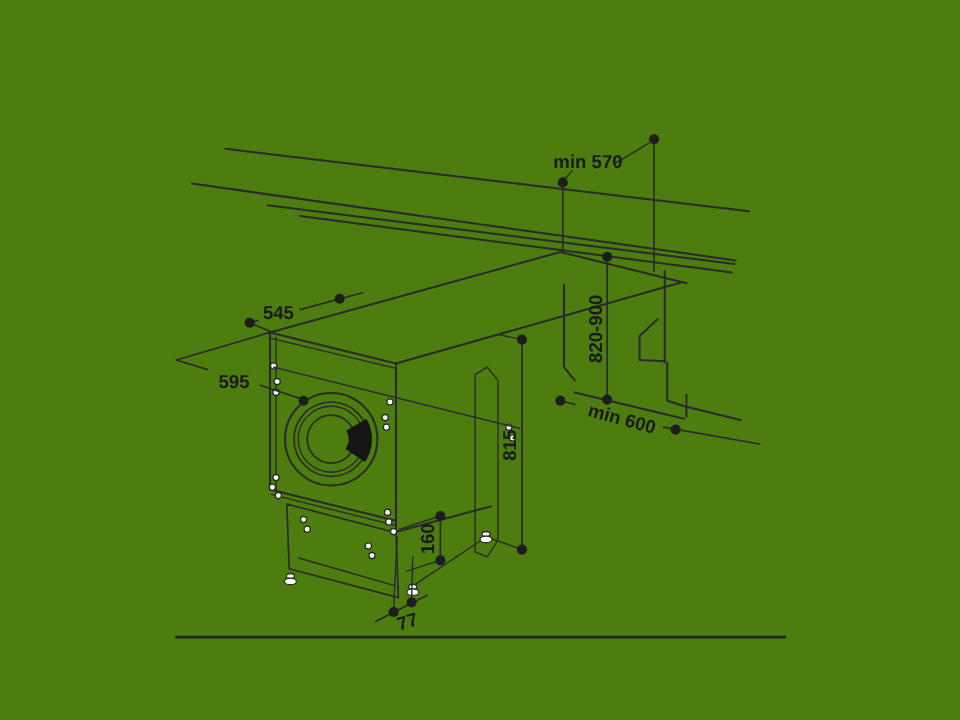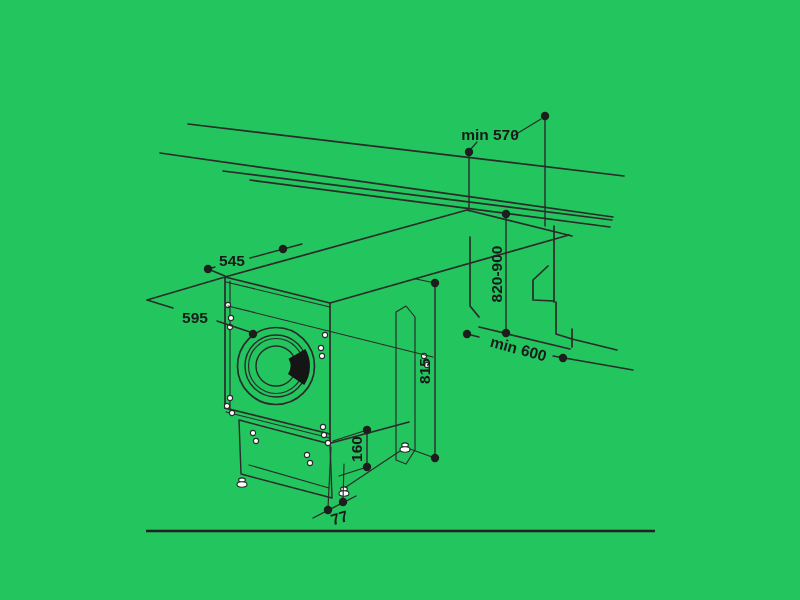--- a/index.html
+++ b/index.html
@@ -1,16 +1,16 @@
 <!DOCTYPE html>
 <html><head>
 <meta charset="utf-8">
 <style>
   html,body{margin:0;padding:0;background:#ffffff;width:800px;height:600px;overflow:hidden;}
-  #stage{width:800px;height:600px;position:relative;background:#22c55e;
+  #stage{width:800px;height:600px;position:relative;background:#4d7c0f;
          font-family:"Liberation Sans", sans-serif;}
   svg{position:absolute;left:0;top:0;}
   .ln  {stroke:#2a2a2a;stroke-width:1.7;fill:none;stroke-linecap:round;stroke-linejoin:round;}
   .ln2 {stroke:#2a2a2a;stroke-width:1.4;fill:none;stroke-linecap:round;stroke-linejoin:round;}
   .ln3 {stroke:#2a2a2a;stroke-width:1.15;fill:none;stroke-linecap:round;stroke-linejoin:round;}
   .floor{stroke:#222;stroke-width:2.3;fill:none;}
   .dot {fill:#1d1d1d;stroke:none;}
   .hole{fill:#ffffff;stroke:#2a2a2a;stroke-width:1.1;}
   .dimtxt{font-family:"Liberation Sans", sans-serif;font-size:15.5px;font-weight:bold;
           fill:#1a1a1a;text-anchor:middle;}

